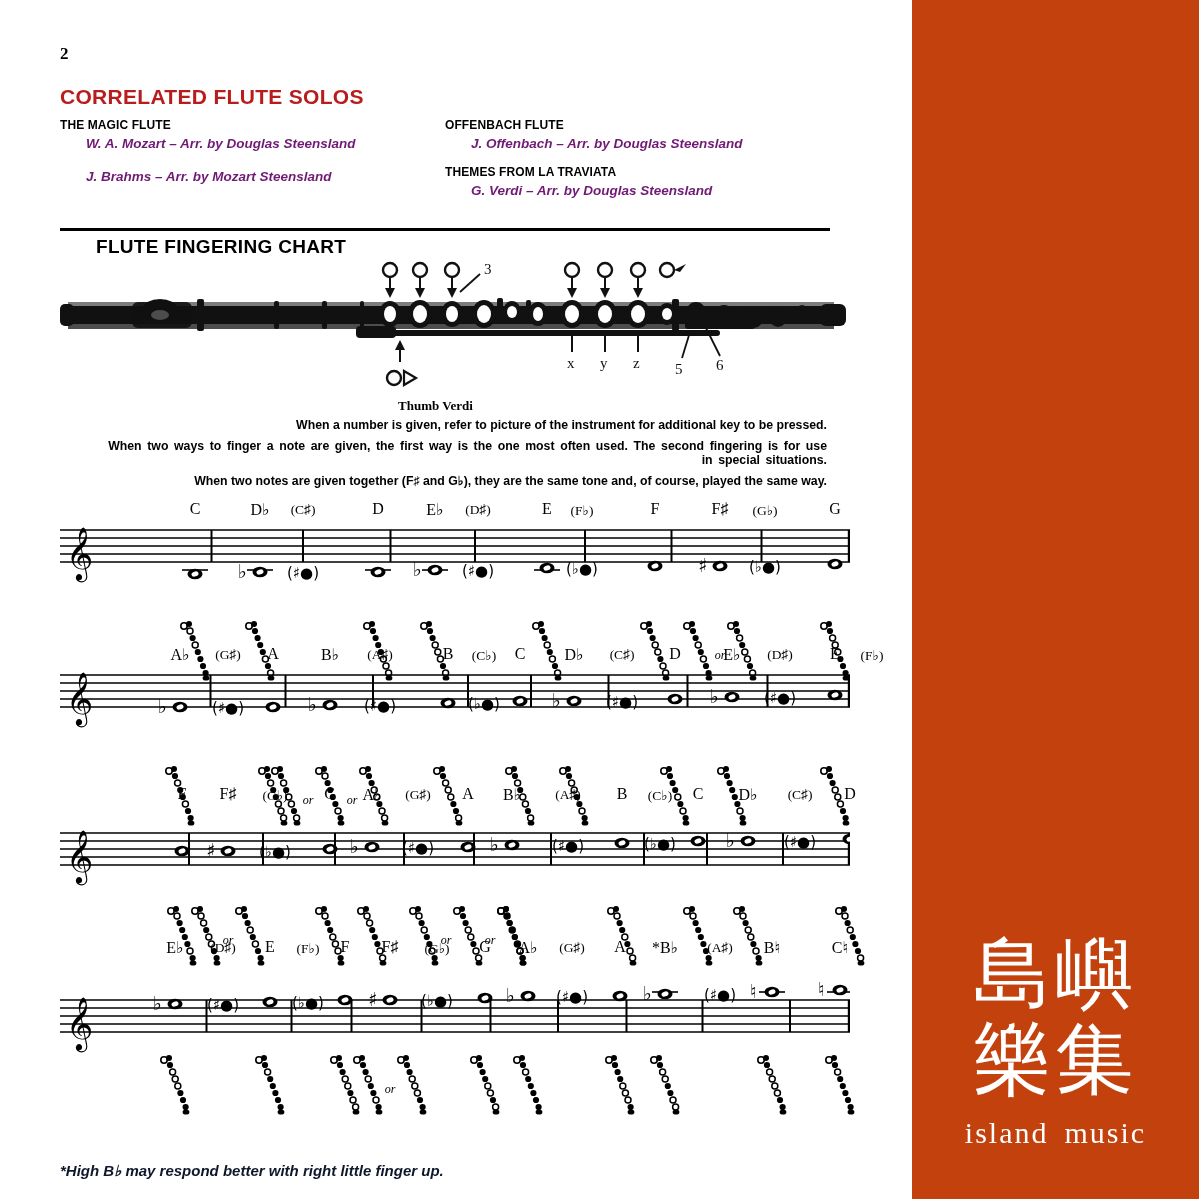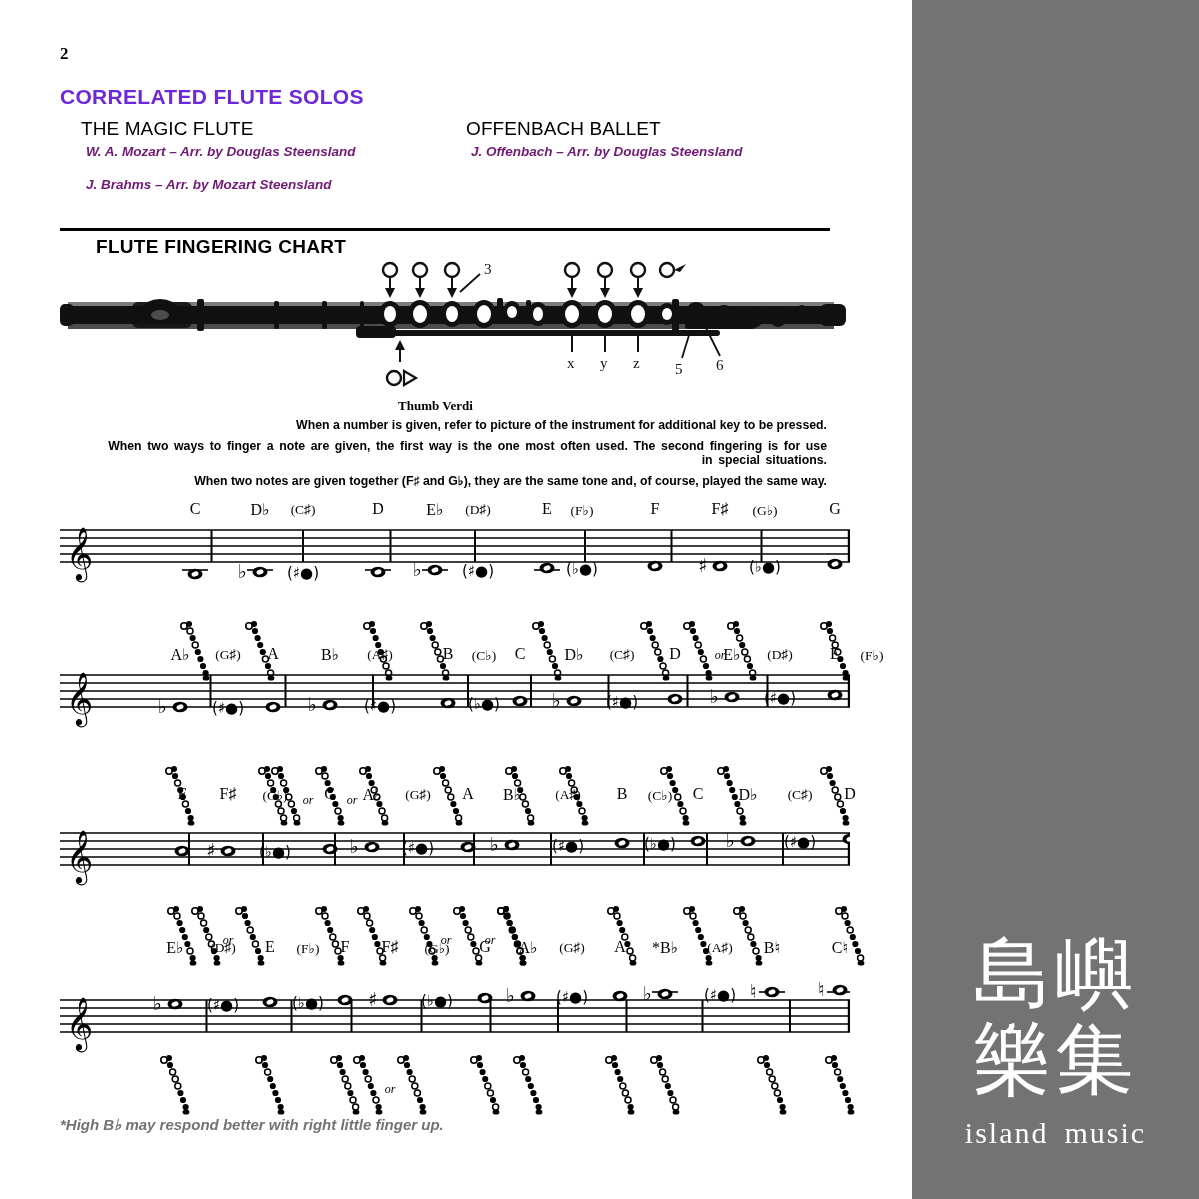--- a/index.html
+++ b/index.html
@@ -9,21 +9,21 @@
     font-family:"Liberation Sans", sans-serif;
     overflow:hidden;
     position:relative;
   }
   .page{
     position:absolute;left:0;top:0;width:912px;height:1199px;
     background:#ffffff;
   }
   .brandpanel{
     position:absolute;left:912px;top:0;width:287px;height:1199px;
-    background:#737373;
+    background:#c2410c;
   }
   .brand-logo{
     position:absolute;left:0;right:0;top:930px;
     display:flex;flex-direction:column;align-items:center;
   }
   .brand-cjk{
     color:#ffffff;
     font-family:"DejaVu Sans", sans-serif;
     font-size:78px;line-height:86px;
     letter-spacing:4px;
@@ -39,28 +39,28 @@
   }
 
   .pageno{
     position:absolute;left:60px;top:44px;
     font-weight:bold;font-size:17px;color:#000;
     font-family:"Liberation Serif", serif;
   }
   .main-title{
     position:absolute;left:60px;top:85px;
     font-size:21px;font-weight:bold;letter-spacing:.3px;
-    color:#6d28d9;
+    color:#b91c1c;
   }
   .solos{
     position:absolute;left:60px;top:118px;width:770px;
   }
   .solo-row{display:flex;width:100%;margin-bottom:14px;}
   .solo-col{width:50%;box-sizing:border-box;}
-  .solo-title{font-size:19px;font-weight:normal;color:#000;letter-spacing:.1px;margin-left:21px;}
+  .solo-title{font-size:12px;font-weight:bold;color:#000;letter-spacing:.1px;}
   .solo-credit{
     font-size:13.5px;font-style:italic;font-weight:bold;color:#701a75;
     margin-top:4px;margin-left:26px;white-space:nowrap;
   }
   .solos-rule{
     position:absolute;left:60px;top:228px;width:770px;height:3px;background:#000;
   }
   .chart-title{
     position:absolute;left:60px;top:236px;
     font-size:19px;font-weight:bold;color:#000;letter-spacing:.3px;margin-left:36px;
@@ -94,47 +94,51 @@
   }
   .labels span.alt{font-size:13.5px;}
   .staffbox{position:relative;}
   .fings{position:relative;}
   .fings .fg{position:absolute;top:0;transform:translateX(-50%);}
   .fings .orlbl{
     position:absolute;font-family:"Liberation Serif",serif;
     font-size:12px;font-style:italic;color:#000;transform:translateX(-50%);
   }
   .footnote{
-    position:absolute;left:60px;top:1116px;
-    font-size:15px;font-style:italic;font-weight:bold;color:#737373;
+    position:absolute;left:60px;top:1162px;
+    font-size:15px;font-style:italic;font-weight:bold;color:#0f172a;
   }
   svg{display:block;}
 </style>
 </head>
 <body>
 
 <div class="page">
 
   <div class="pageno">2</div>
   <div class="main-title">CORRELATED FLUTE SOLOS</div>
 
   <div class="solos">
     <div class="solo-row">
       <div class="solo-col">
         <div class="solo-title">THE MAGIC FLUTE</div>
         <div class="solo-credit">W. A. Mozart – Arr. by Douglas Steensland</div>
       </div>
       <div class="solo-col">
-        <div class="solo-title">OFFENBACH BALLET</div>
+        <div class="solo-title">OFFENBACH FLUTE</div>
         <div class="solo-credit">J. Offenbach – Arr. by Douglas Steensland</div>
       </div>
     </div>
     <div class="solo-row">
       <div class="solo-col">
         <div class="solo-credit">J. Brahms – Arr. by Mozart Steensland</div>
+      </div>
+      <div class="solo-col">
+        <div class="solo-title">THEMES FROM LA TRAVIATA</div>
+        <div class="solo-credit">G. Verdi – Arr. by Douglas Steensland</div>
       </div>
     </div>
   </div>
 
   <div class="solos-rule"></div>
   <div class="chart-title">FLUTE FINGERING CHART</div>
 
   <div class="flute-wrap">
     <svg width="790" height="160" viewBox="0 0 790 160">
       <g fill="#111">

